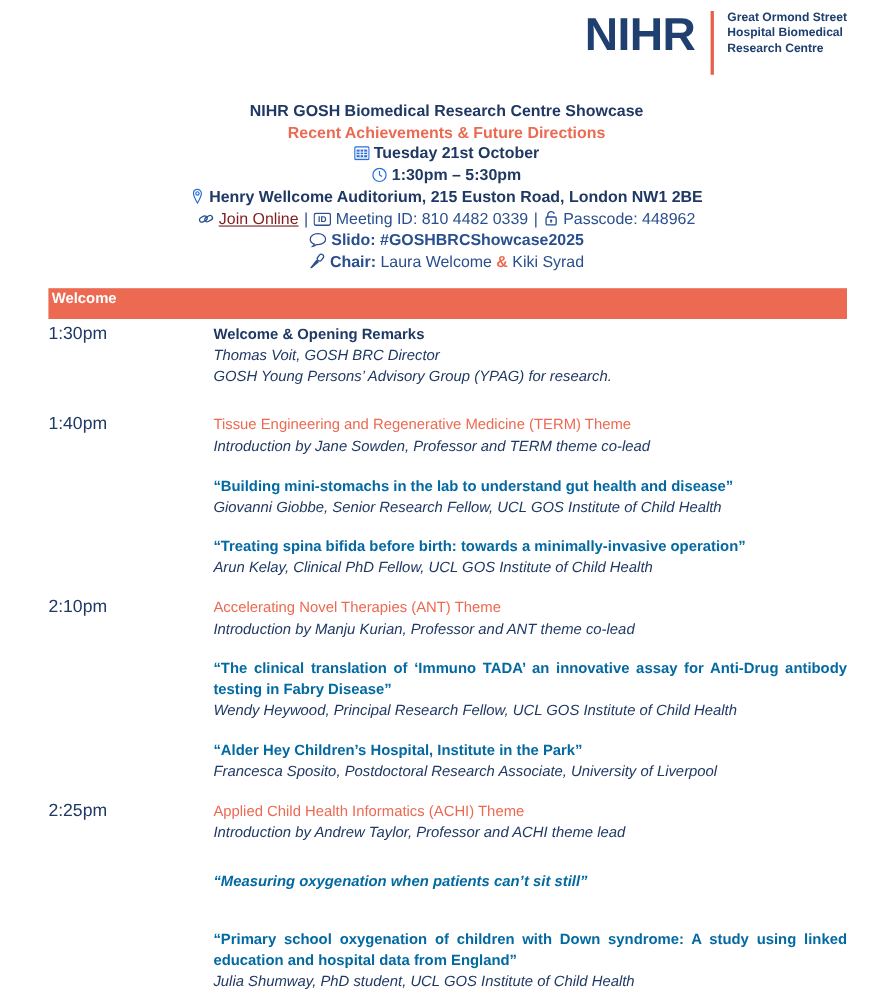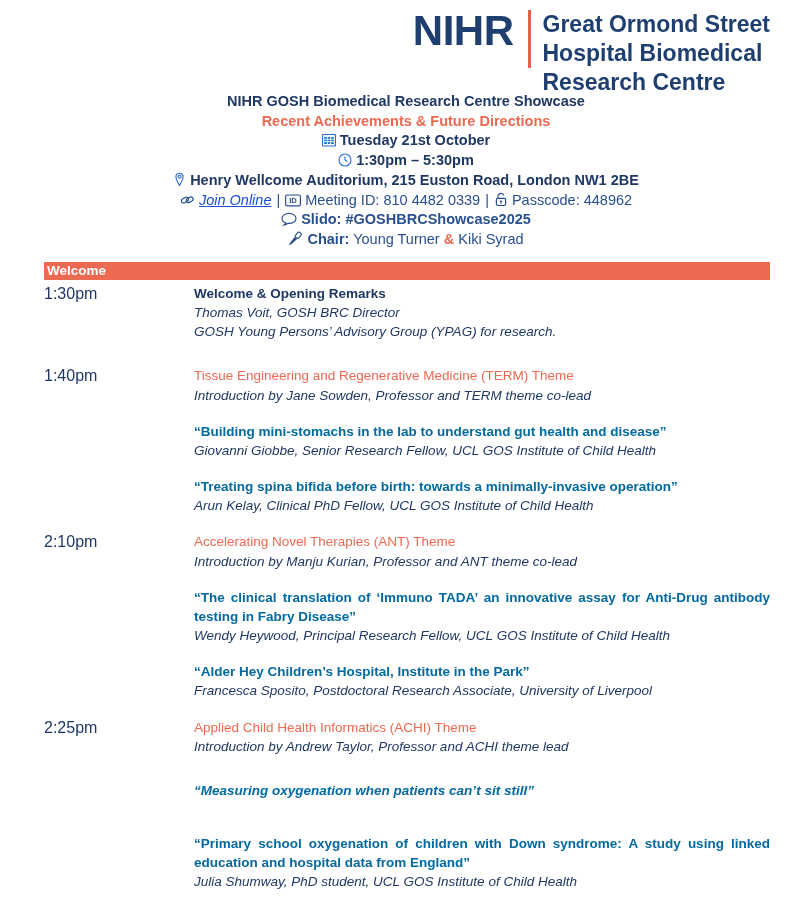--- a/index.html
+++ b/index.html
@@ -35,21 +35,21 @@
   }
   .logo-rule {
     width: 3px;
     height: 58px;
     background: #E8604C;
     margin: 0 12px 0 14px;
   }
   .logo-sub {
     font-family: "Liberation Sans", sans-serif;
     font-weight: bold;
-    font-size: 23px;
+    font-size: 11px;
     line-height: 1.26;
     color: #1E3F6F;
     white-space: pre-line;
   }
 
   
   .header-block {
     position: absolute;
     top: 92px;
     left: 0;
@@ -74,23 +74,22 @@
     font-size: 14.5px;
     font-weight: bold;
     color: #1F3864;
   }
   .hdr-meeting, .hdr-slido, .hdr-chair {
     font-size: 14.5px;
     font-weight: normal;
     color: #2A4F8F;
   }
   .hdr-meeting a {
-    color: #1d4ed8;
+    color: #7f1d1d;
     text-decoration: underline;
-    font-style: italic;
   }
   .bold { font-weight: bold; }
   .amp-orange { color: #EC6A52; font-weight: bold; }
 
   .ico {
     display: inline-block;
     vertical-align: -2px;
     margin-right: 4px;
   }
   .ico svg { display: block; }
@@ -100,21 +99,21 @@
     position: absolute;
     top: 262px;
     left: 44px;
     width: 726px;
   }
   .band {
     background: #EC6A52;
     color: #ffffff;
     font-weight: bold;
     font-size: 13.5px;
-    height: 18px;
+    height: 28px;
     line-height: 18px;
     display: flex;
   }
   .band-single { padding-left: 3px; }
 
   .row {
     display: flex;
     align-items: flex-start;
   }
   .col-time {
@@ -247,21 +246,21 @@
   <div class="hdr-line hdr-chair">
     <span class="ico">
       <svg width="15" height="15" viewBox="0 0 15 15">
         <g stroke="#2A4F8F" stroke-width="1.15" fill="none">
           <rect x="8.2" y="0.9" width="4.2" height="6.6" rx="2.1" transform="rotate(38 10.3 4.2)"></rect>
           <line x1="7.4" y1="7.0" x2="2.6" y2="12.6"></line>
           <line x1="2.6" y1="12.6" x2="1.4" y2="13.6"></line>
         </g>
         <path d="M6.6 6.1 L9.1 8.1 L3.2 13.2 L1.6 13.7 L2.1 12.0 Z" fill="#2A4F8F"></path>
       </svg>
-    </span><span class="bold">Chair:</span> <span>Young Turner</span> <span class="amp-orange">&amp;</span> <span>Kiki Syrad</span>
+    </span><span class="bold">Chair:</span> <span>Laura Welcome</span> <span class="amp-orange">&amp;</span> <span>Kiki Syrad</span>
   </div>
 </div>
 
 <div class="agenda">
 
   <div class="band">
     <div class="band-single">Welcome</div>
   </div>
 
   <div style="height:4px;"></div>

